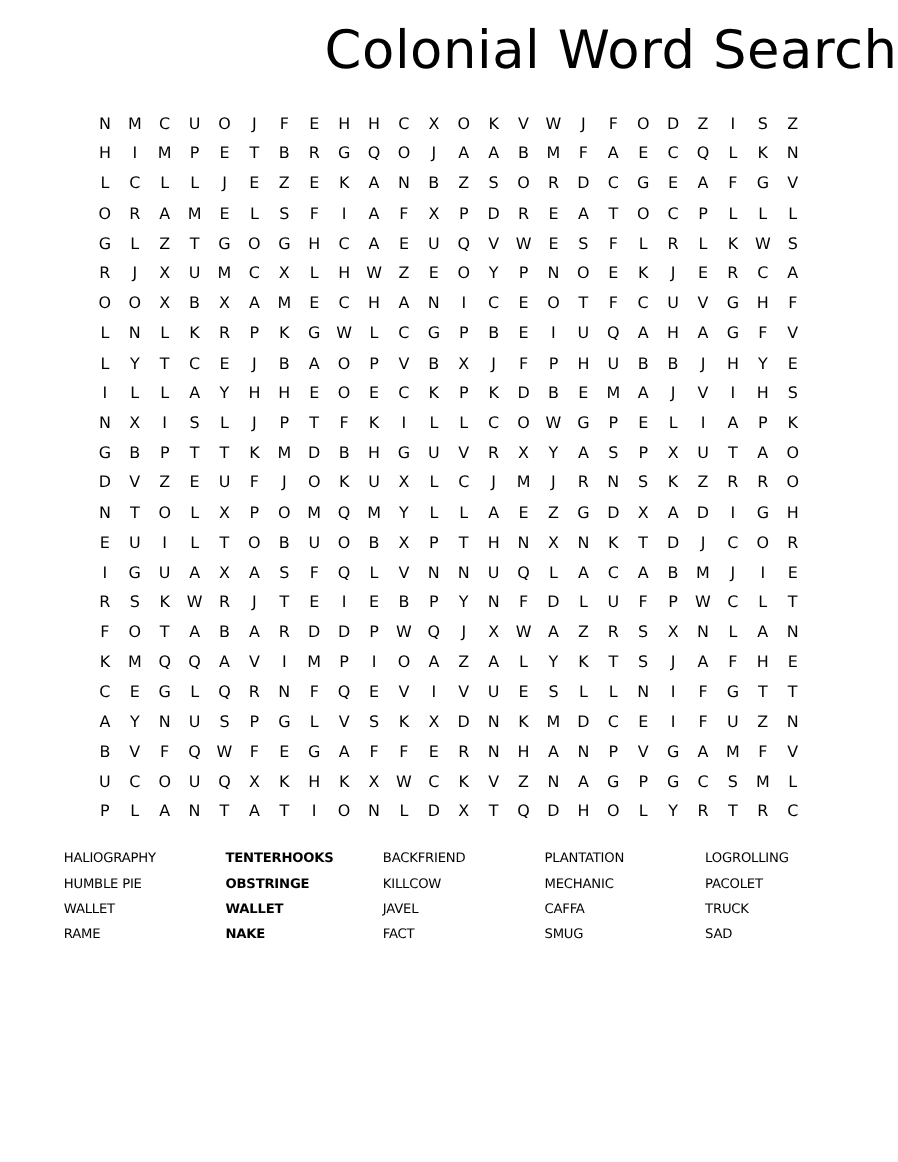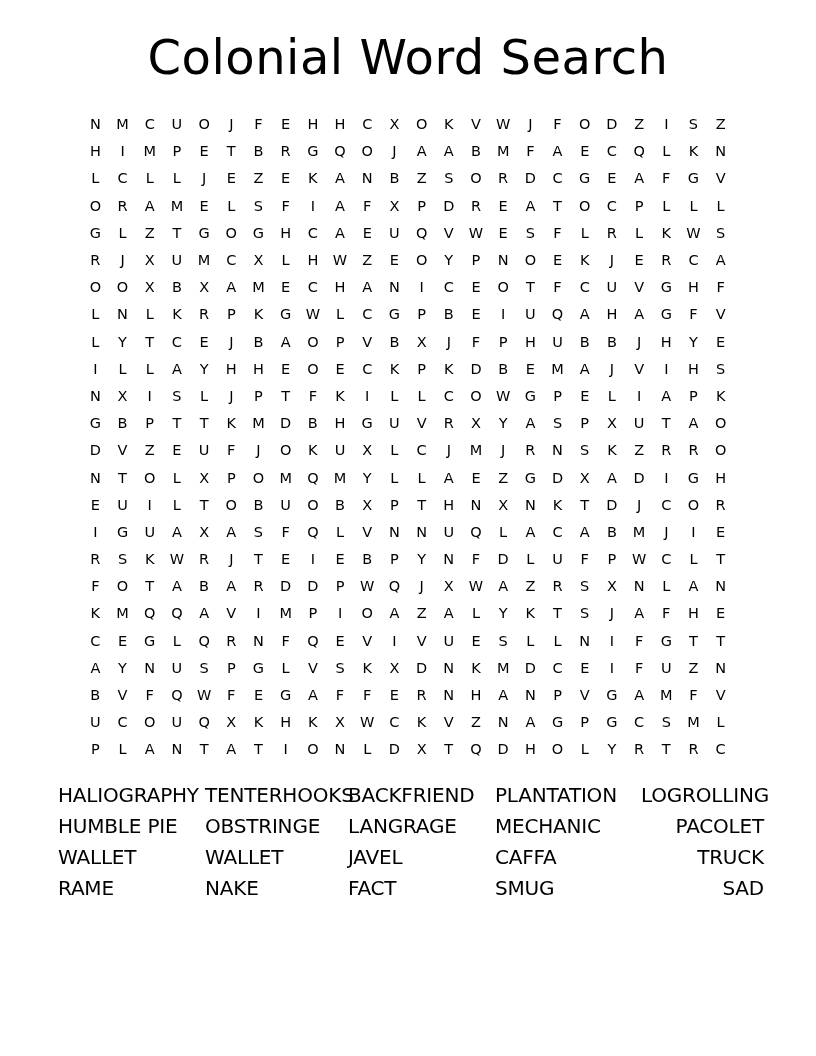--- a/index.html
+++ b/index.html
@@ -15,25 +15,25 @@
     color: #000000;
     overflow: hidden;
   }
   .page {
     position: relative;
     width: 816px;
     height: 1056px;
     box-sizing: border-box;
   }
   .puzzle-title {
-    text-align: center;
+    text-align: right;
     font-size: 48px;
     font-weight: 400;
     letter-spacing: 0.5px;
-    margin: 11px;
+    margin: 0;
     padding-top: 20px;
     line-height: 1.12;
     font-family: "DejaVu Sans", "Liberation Sans", sans-serif;
   }
   .grid-wrap {
     margin-top: 26px;
     display: flex;
     justify-content: center;
   }
   table.letter-grid {
@@ -56,33 +56,33 @@
     margin-top: 22px;
     display: flex;
     justify-content: center;
   }
   table.word-list {
     border-collapse: collapse;
     width: 706px;
     table-layout: fixed;
   }
   table.word-list td {
-    font-size: 20px;
+    font-size: 12px;
     line-height: 1;
     padding: 0 0 11px 0;
     vertical-align: top;
     white-space: nowrap;
     font-family: "DejaVu Sans", "Liberation Sans", sans-serif;
     letter-spacing: -0.2px;
   }
   table.word-list td.c0 { width: 147px; padding-left: 6px; }
-  table.word-list td.c1 { width: 143px; }
+  table.word-list td.c1 { width: 143px; font-weight: bold; }
   table.word-list td.c2 { width: 147px; margin-top: 25px; }
   table.word-list td.c3 { width: 146px; margin-top: 40px; }
-  table.word-list td.c4 { width: 123px; text-align: right; }
+  table.word-list td.c4 { width: 123px; }
 </style>
 </head>
 <body>
 
 <div class="page">
 
   <h1 class="puzzle-title">Colonial Word Search</h1>
 
   <div class="grid-wrap">
     <table class="letter-grid">
@@ -721,21 +721,21 @@
           <tr>
             <td class="c0">HALIOGRAPHY</td>
             <td class="c1">TENTERHOOKS</td>
             <td class="c2">BACKFRIEND</td>
             <td class="c3">PLANTATION</td>
             <td class="c4">LOGROLLING</td>
           </tr>
           <tr>
             <td class="c0">HUMBLE PIE</td>
             <td class="c1">OBSTRINGE</td>
-            <td class="c2">LANGRAGE</td>
+            <td class="c2">KILLCOW</td>
             <td class="c3">MECHANIC</td>
             <td class="c4">PACOLET</td>
           </tr>
           <tr>
             <td class="c0">WALLET</td>
             <td class="c1">WALLET</td>
             <td class="c2">JAVEL</td>
             <td class="c3">CAFFA</td>
             <td class="c4">TRUCK</td>
           </tr>

